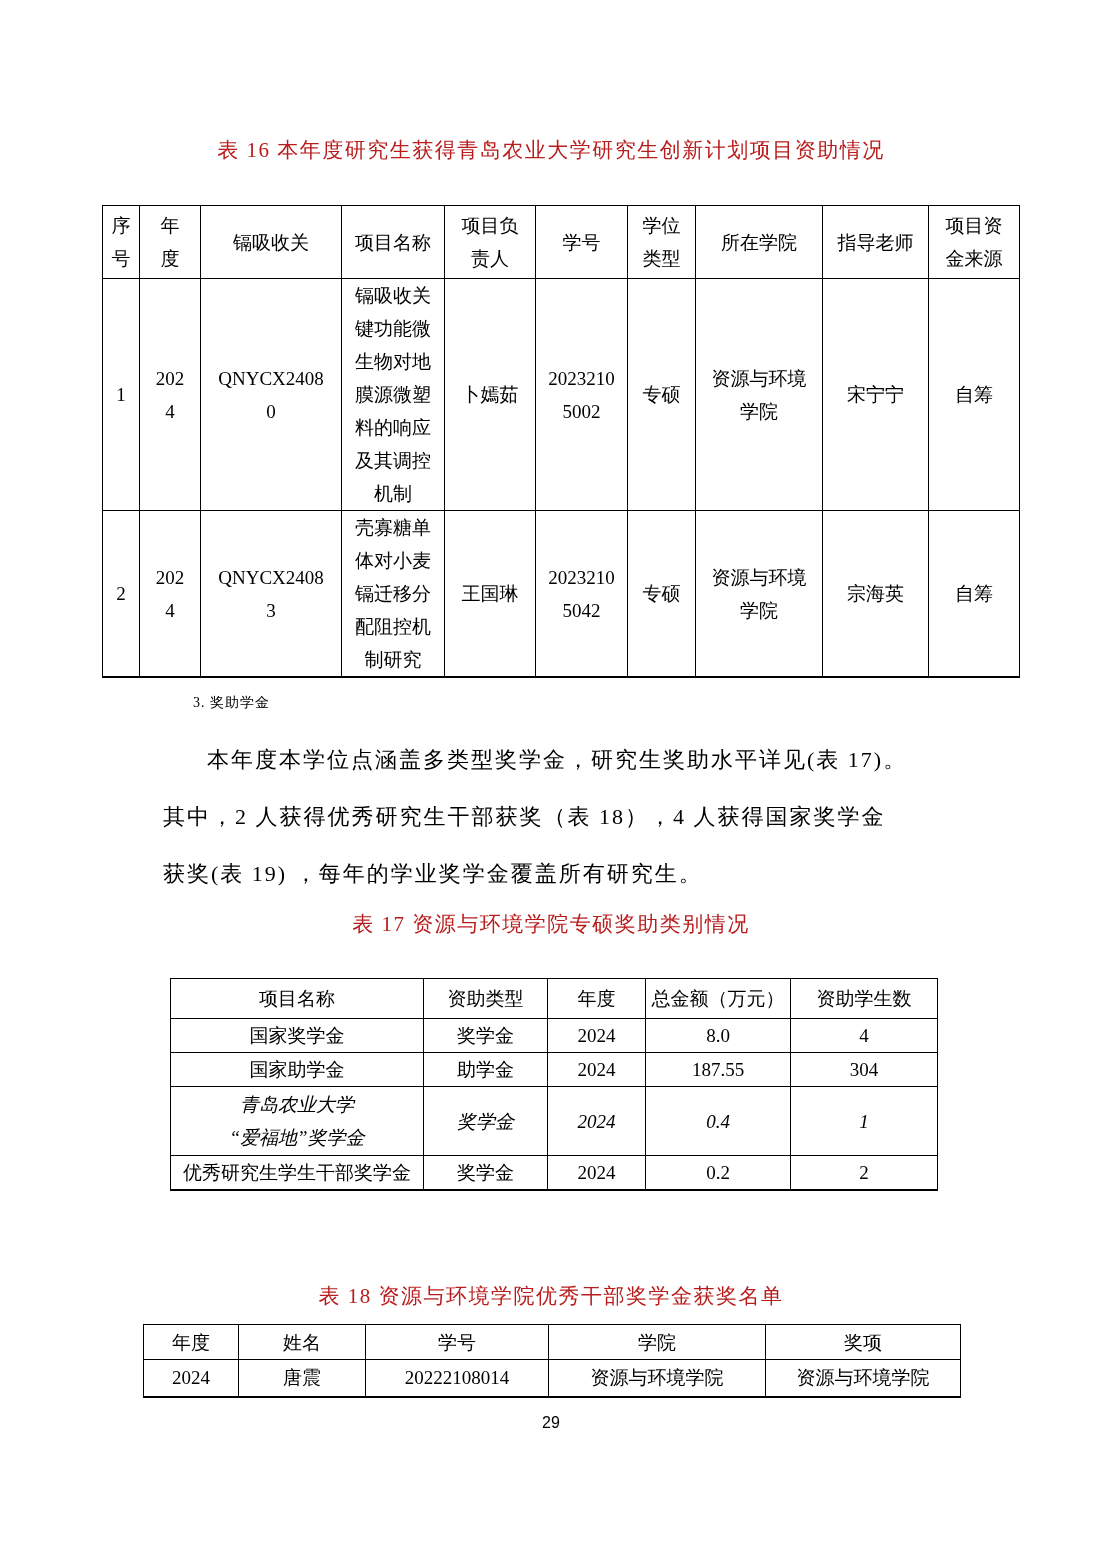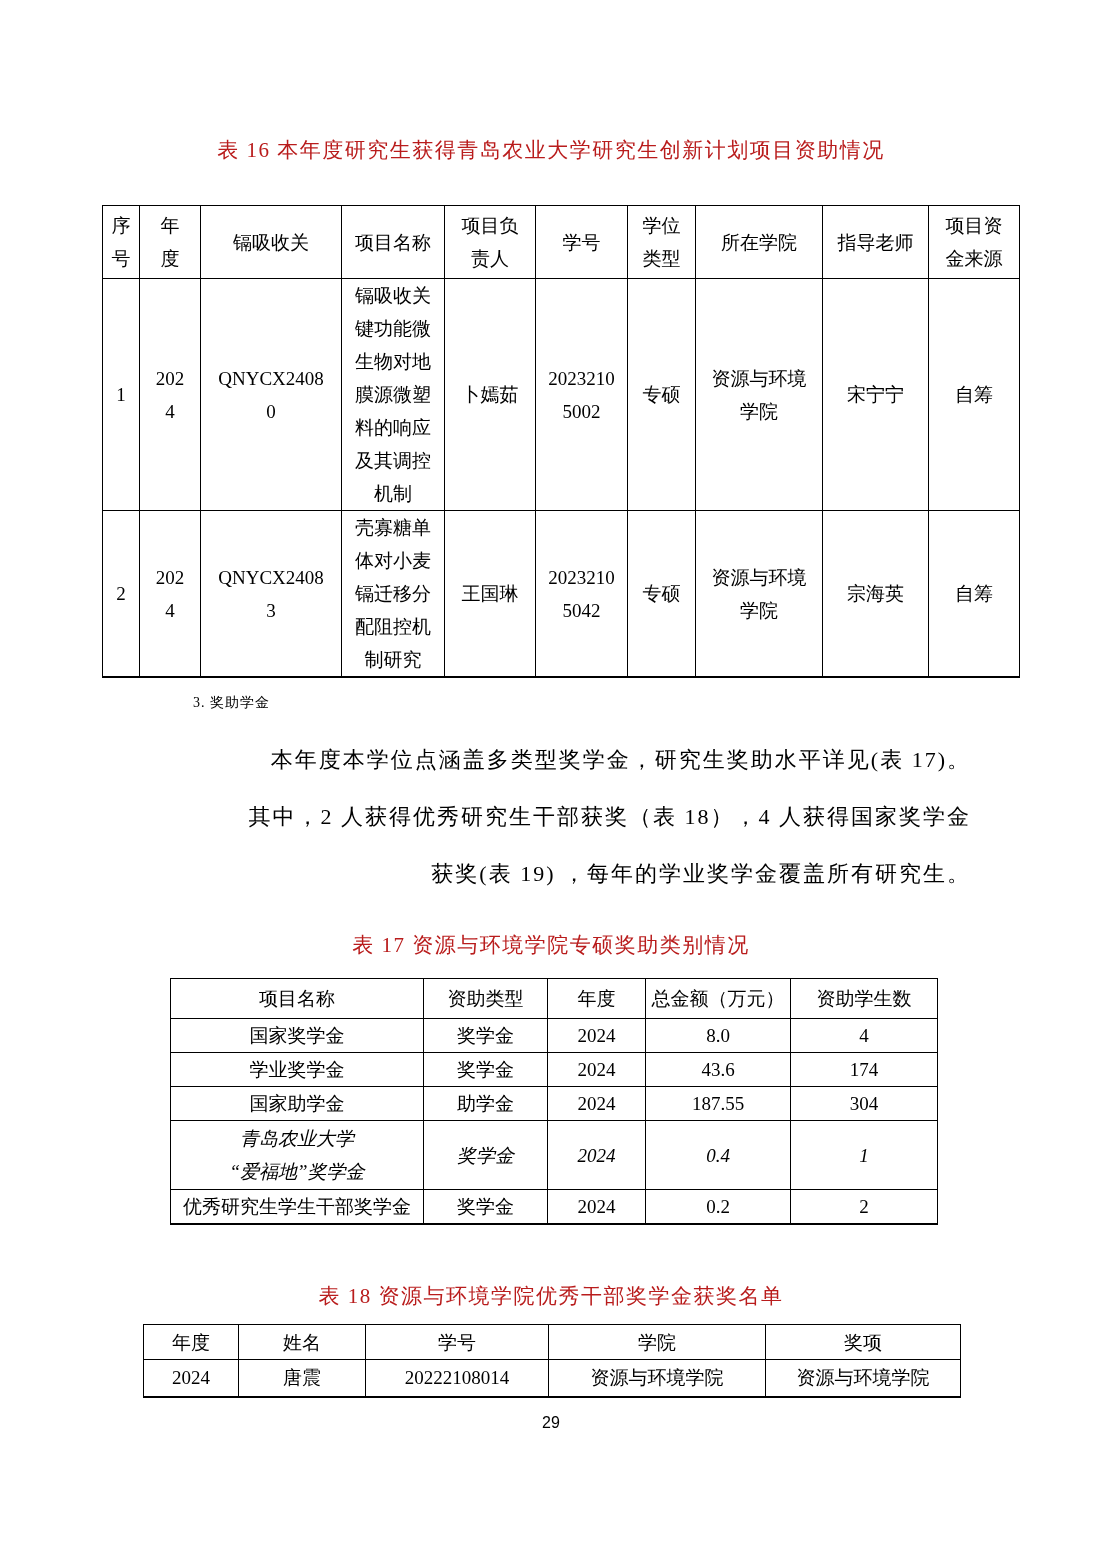--- a/index.html
+++ b/index.html
@@ -67,21 +67,21 @@
   }
   .body-paragraph {
     position: absolute;
     left: 163px; top: 731px;
     width: 808px;
     font-size: 22px;
     line-height: 57px;
     letter-spacing: 2px;
     white-space: pre-line;
     text-indent: 44px;
-    text-align: right;
+    text-align: left;
   }
   .page-number {
     position: absolute;
     left: 0; top: 1414px;
     width: 1102px;
     text-align: center;
     font-family: "Liberation Sans", "DejaVu Sans", sans-serif;
     font-size: 16px;
   }
 </style>
@@ -169,21 +169,21 @@
       </tr>
     </tbody>
   </table>
 
   <div class="section-heading">3. 奖助学金</div>
 
   <div class="body-paragraph">本年度本学位点涵盖多类型奖学金，研究生奖助水平详见(表 17)。
 其中，2 人获得优秀研究生干部获奖（表 18），4 人获得国家奖学金
 获奖(表 19) ，每年的学业奖学金覆盖所有研究生。</div>
 
-  <div class="center-line table-title" style="top:931px">表 17 资源与环境学院专硕奖助类别情况</div>
+  <div class="center-line table-title" style="top:910px">表 17 资源与环境学院专硕奖助类别情况</div>
 
   <table class="doc-table" id="table17">
     <colgroup>
       <col style="width:253px">
         <col style="width:124px">
         <col style="width:98px">
         <col style="width:145px">
         <col style="width:147px">
     </colgroup>
     <thead>
@@ -197,27 +197,20 @@
     </thead>
     <tbody>
       <tr>
         <td>国家奖学金</td>
         <td>奖学金</td>
         <td>2024</td>
         <td>8.0</td>
         <td>4</td>
       </tr>
       <tr>
-        <td>学业奖学金</td>
-        <td>奖学金</td>
-        <td>2024</td>
-        <td>43.6</td>
-        <td>174</td>
-      </tr>
-      <tr>
         <td>国家助学金</td>
         <td>助学金</td>
         <td>2024</td>
         <td>187.55</td>
         <td>304</td>
       </tr>
       <tr class="tall">
         <td>青岛农业大学
 “爱福地”奖学金</td>
         <td>奖学金</td>

